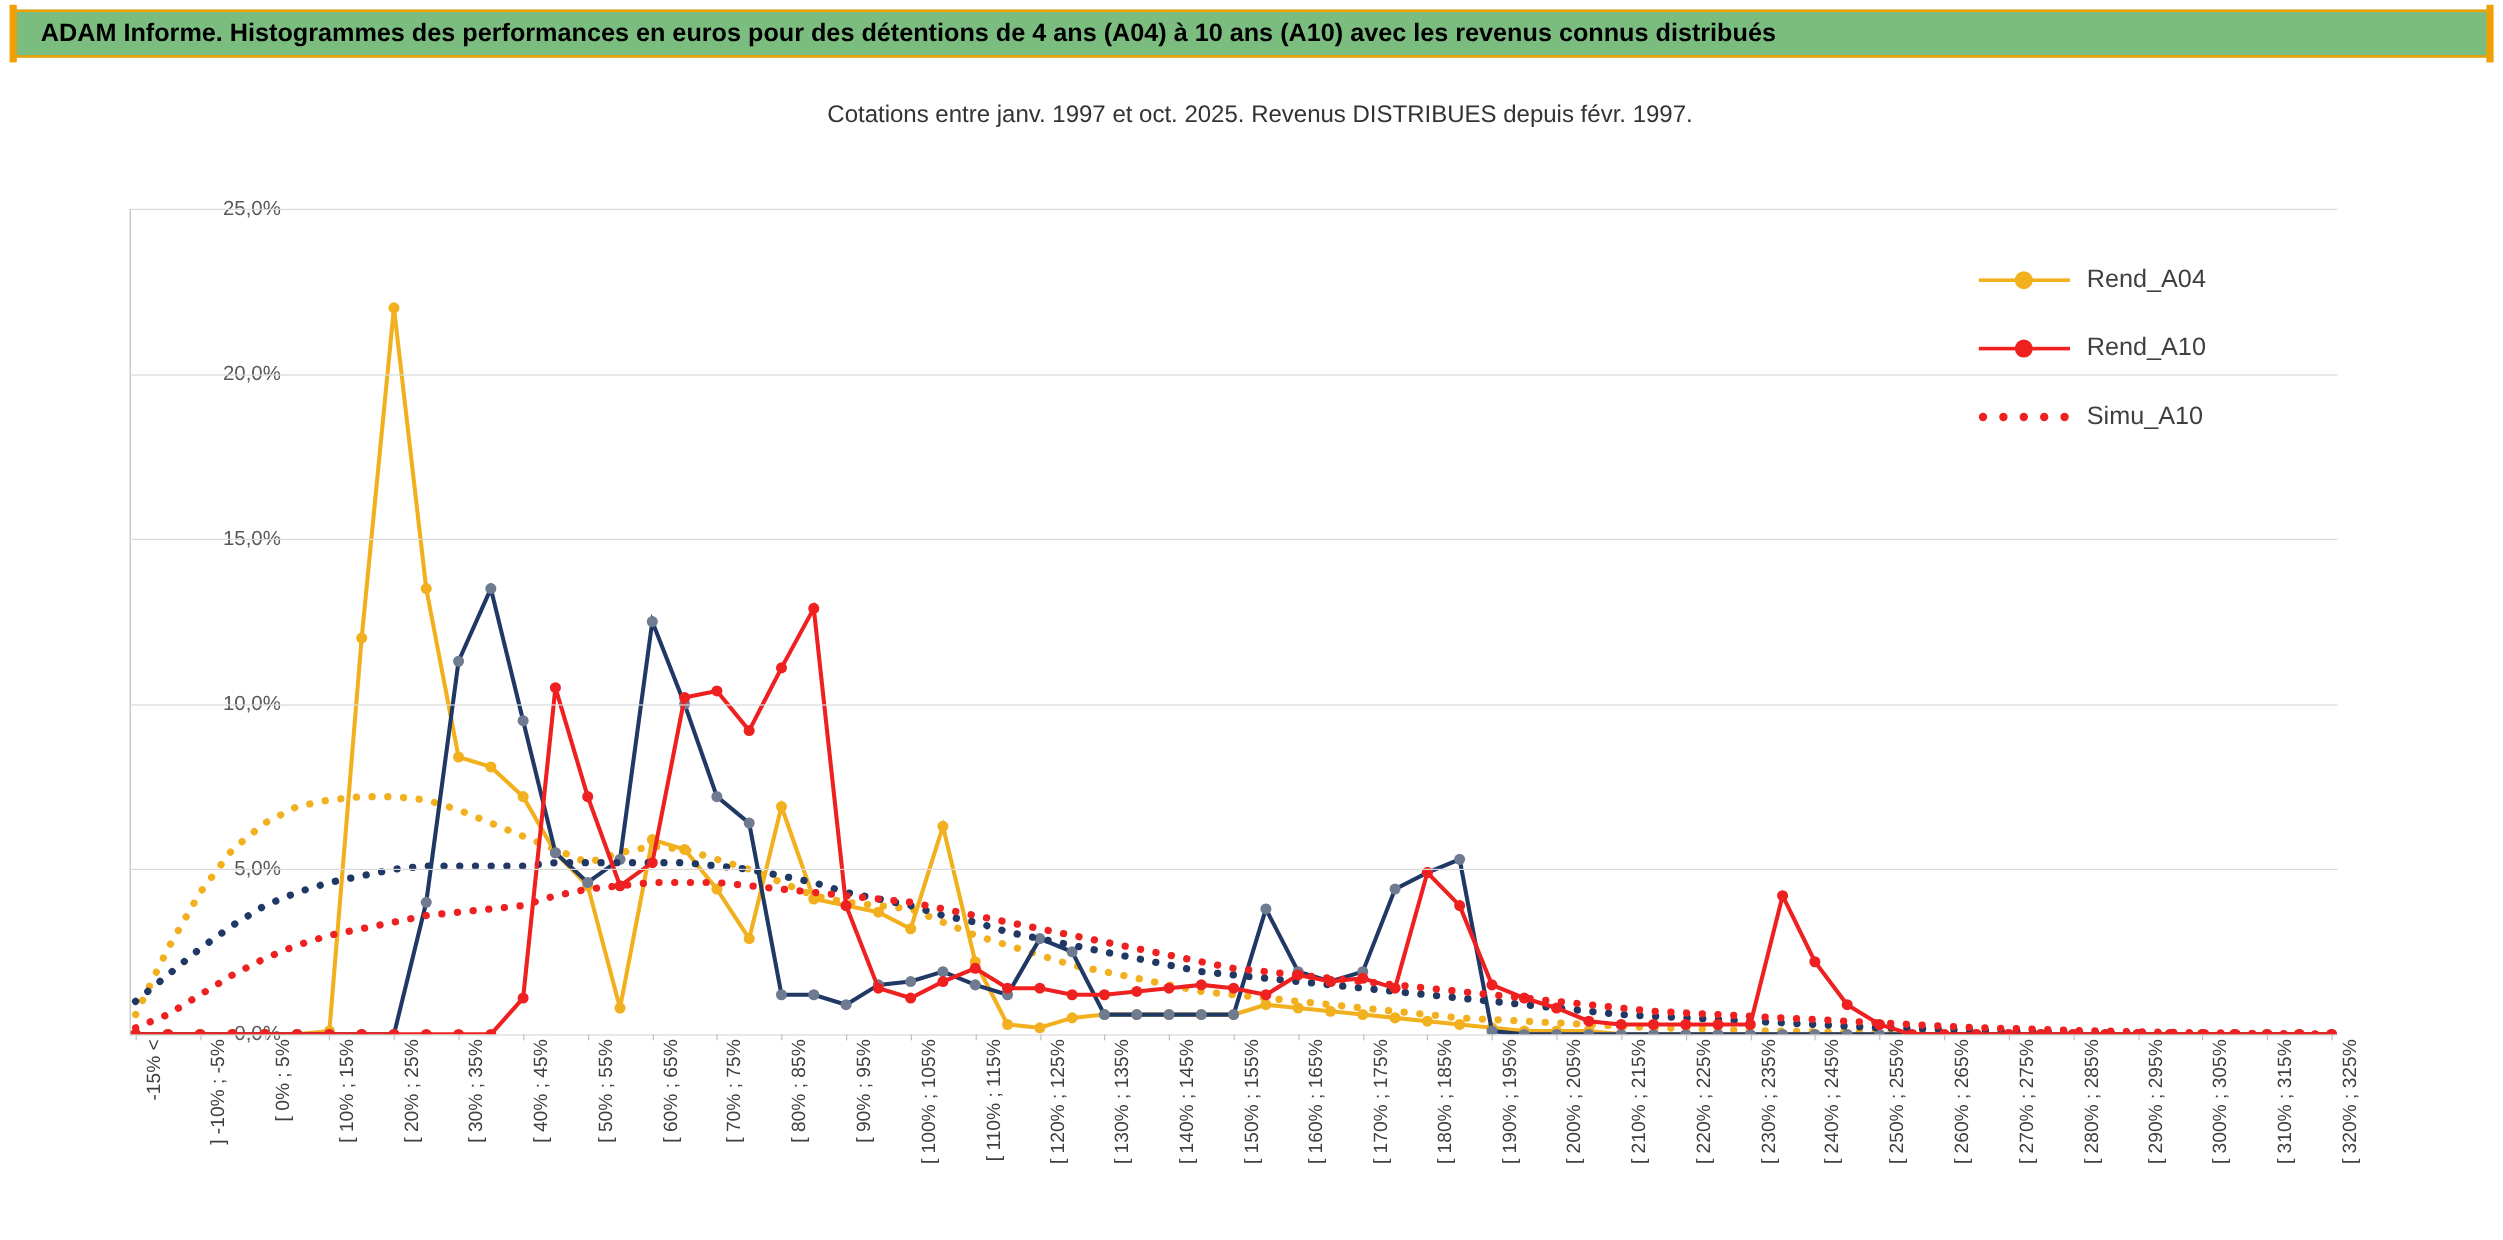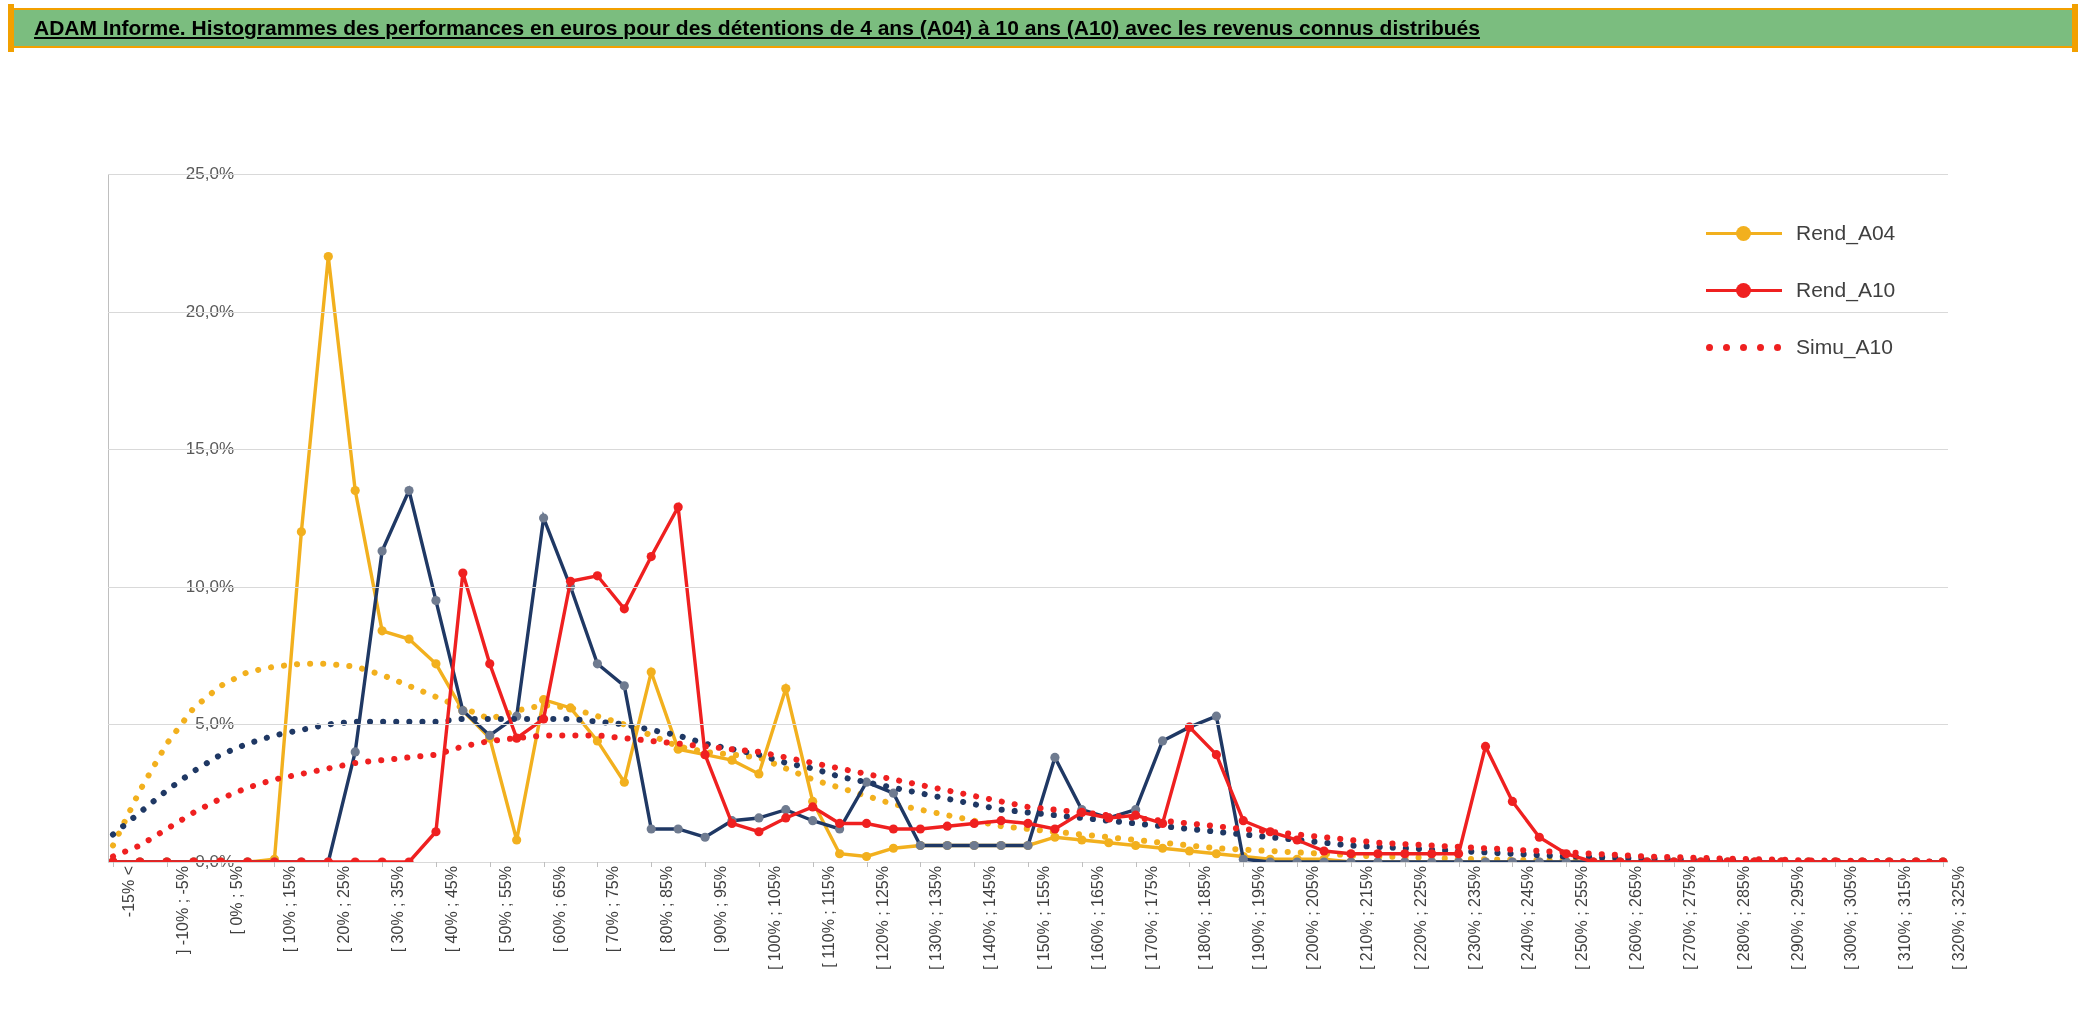--- a/index.html
+++ b/index.html
@@ -9,21 +9,21 @@
     font-family:"Liberation Sans", sans-serif;
     background:#ffffff;
     overflow:hidden;
   }
   #root { position:relative; width:2086px; height:1033px; }
 
   
   .banner {
     position:absolute; left:12px; top:8px; width:2062px; height:40px;
     background:#7bbd7f; border:2px solid #f2a000;
-    display:flex; align-items:center;text-decoration:underline;
+    display:flex; align-items:center;
   }
   .banner .txt {
     font-size:21px; font-weight:bold; color:#000; padding-left:20px;
     white-space:nowrap;
   }
   .banner-left-tick {
     position:absolute; left:8px; top:4px; width:6px; height:48px; background:#f2a000;
   }
   .banner-right-tick {
     position:absolute; left:2072px; top:4px; width:6px; height:48px; background:#f2a000;
@@ -61,21 +61,21 @@
     transform-origin:left top;
     transform:rotate(-90deg) translate(-100%, 0);
     white-space:nowrap;
   }
   .xtick {
     position:absolute; top:-4px; width:1px; height:5px; background:#bfbfbf;
   }
 
   
   .legend {
-    position:absolute; left:1706px; top:148px; width:330px;
+    position:absolute; left:1649px; top:148px; width:330px;
   }
   .legend-row {
     display:flex; align-items:center; height:57px;
   }
   .legend-key { width:76px; height:20px; position:relative; margin-right:14px; }
   .legend-label { font-size:21px; color:#3f3f3f; white-space:nowrap; }
 
   .lk-solid { position:absolute; left:0; top:9px; width:76px; height:3px; }
   .lk-marker {
     position:absolute; top:3px; left:30px; width:15px; height:15px; border-radius:50%;
@@ -95,20 +95,21 @@
   <div class="banner-left-tick"></div>
   <div class="banner-right-tick"></div>
 
   <div class="banner">
     <div class="txt">ADAM Informe. Histogrammes des performances en euros pour des détentions de 4 ans (A04) à 10 ans (A10) avec les revenus connus distribués</div>
   </div>
 
   <div class="chart-wrap">
 
     <div class="subtitle">
+      <div>Cotations entre janv. 1997 et oct. 2025. Revenus DISTRIBUES depuis févr. 1997.</div>
     </div>
 
     <div class="y-labels" id="ylabels">
         <div class="ylabel" style="top: 688px;">0,0%</div>
         <div class="ylabel" style="top: 550.4px;">5,0%</div>
         <div class="ylabel" style="top: 412.8px;">10,0%</div>
         <div class="ylabel" style="top: 275.2px;">15,0%</div>
         <div class="ylabel" style="top: 137.6px;">20,0%</div>
         <div class="ylabel" style="top: 0px;">25,0%</div>
       </div>

